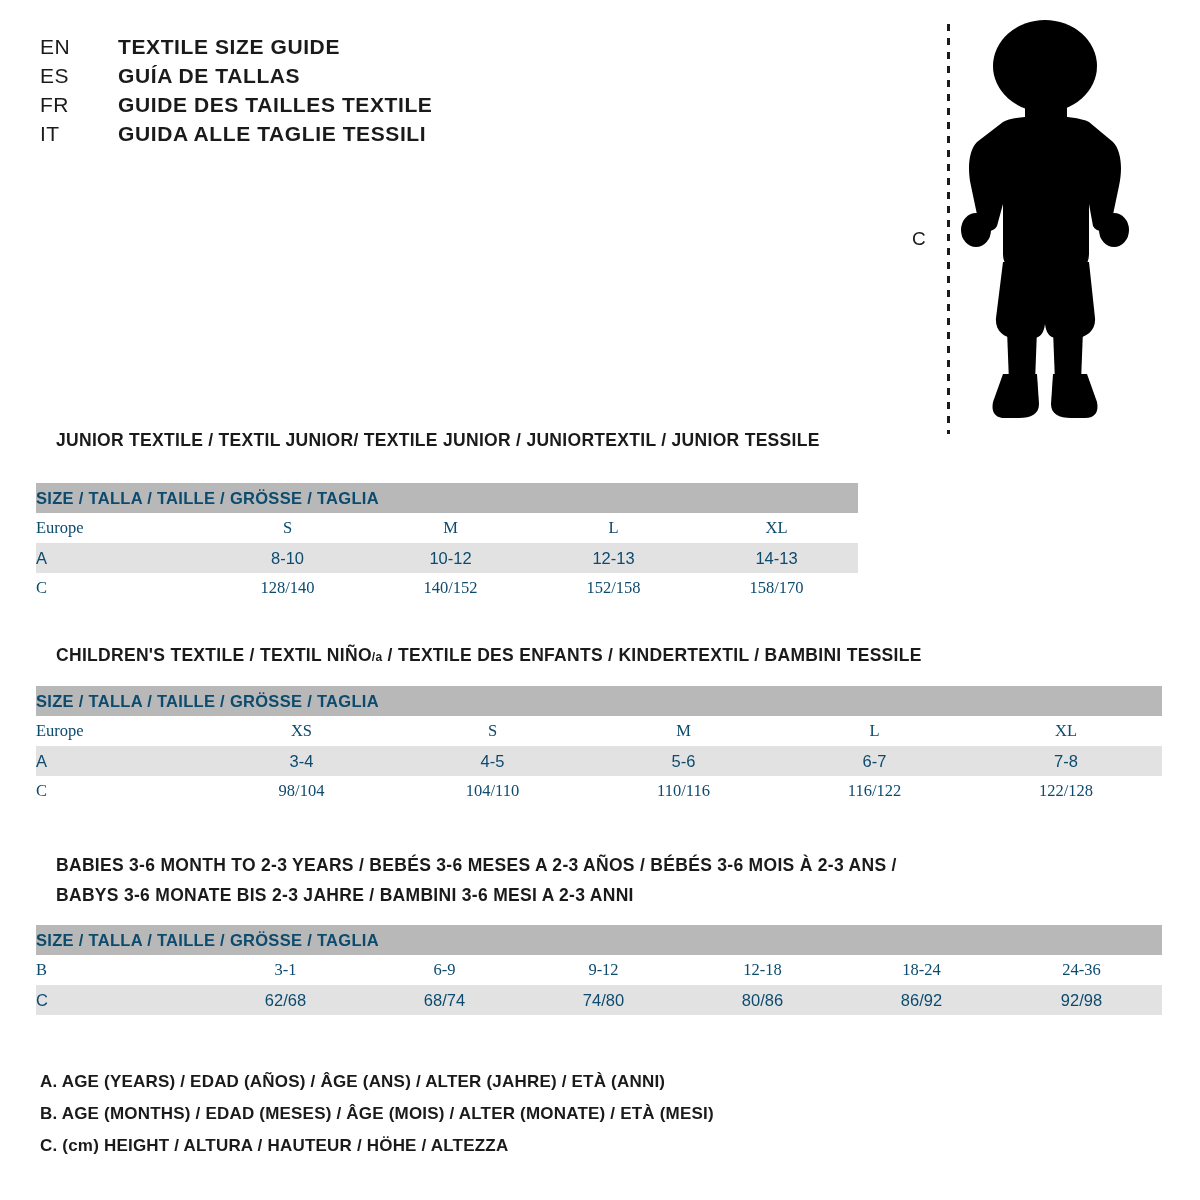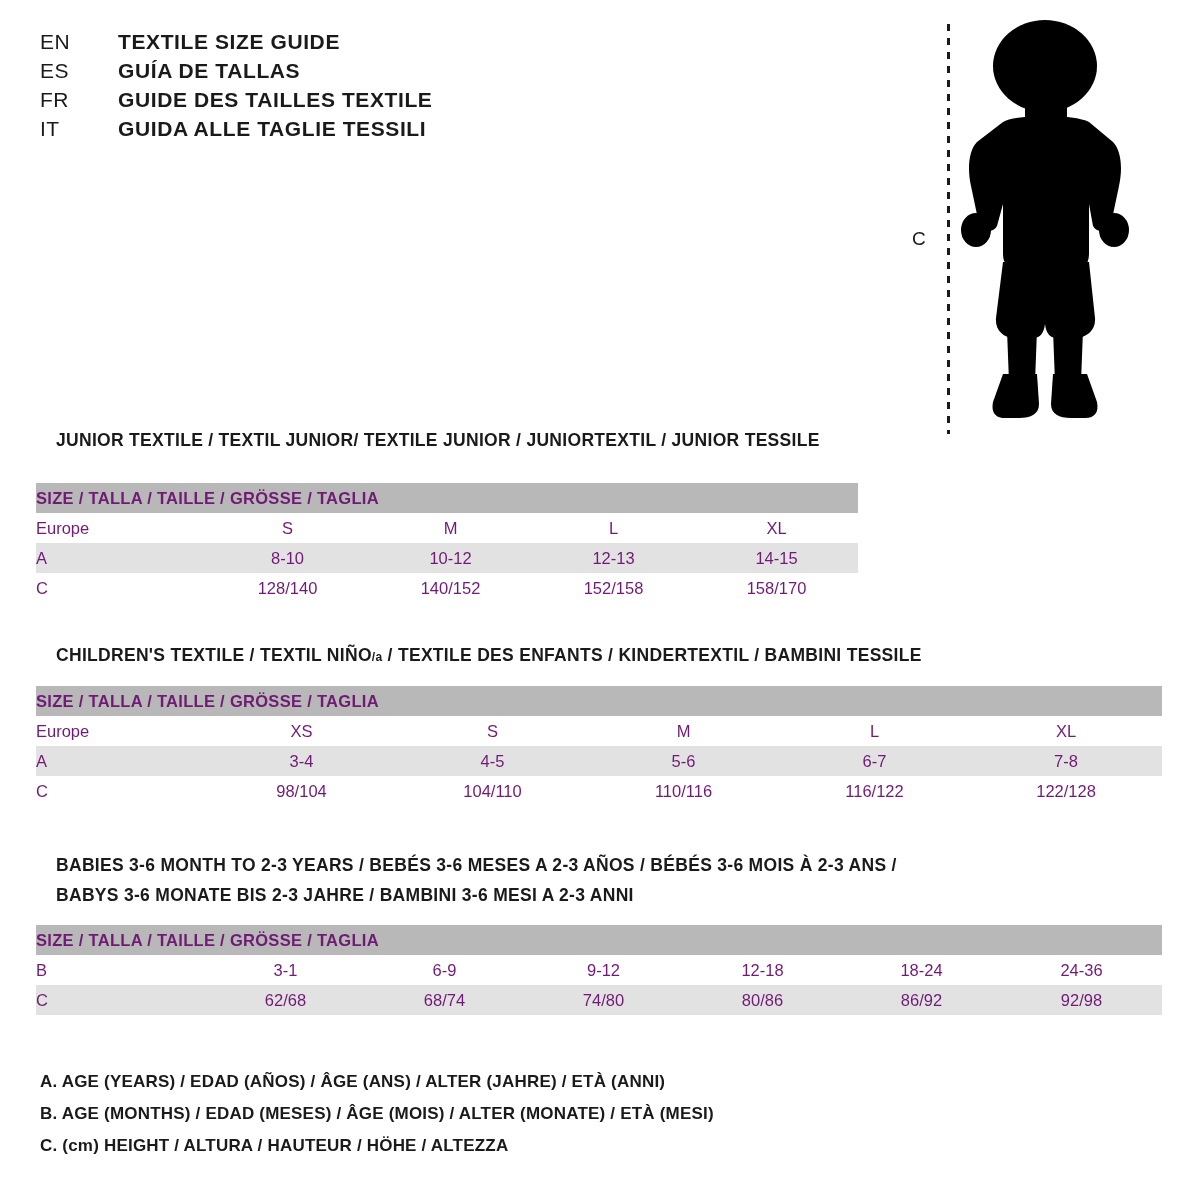--- a/index.html
+++ b/index.html
@@ -25,21 +25,21 @@
 
   
   .lang-block {
     position: absolute;
     left: 40px;
     top: 30px;
     width: 620px;
   }
   .lang-row {
     display: flex;
-    align-items: flex-start;
+    align-items: flex-end;
     height: 29px;
   }
   .lang-code {
     width: 78px;
     font-size: 21px;
     letter-spacing: 0.5px;
     font-weight: 400;
     color: #1a1a1a;
   }
   .lang-title {
@@ -96,38 +96,38 @@
     font-size: 12px;
     text-transform: lowercase;
   }
 
   
   table.size-table {
     position: absolute;
     border-collapse: collapse;
     table-layout: fixed;
     font-size: 16.5px;
-    color: #701a75;
+    color: #0c4a6e;
   }
   table.size-table td {
     padding: 0;
     height: 30px;
     vertical-align: middle;
     white-space: nowrap;
   }
   .row-head td {
     background: #b8b8b8;
     font-weight: 700;
     letter-spacing: 0.3px;
     text-transform: uppercase;
     font-size: 16.5px;
     padding-left: 6px;
   }
   .row-mid   td { background: #e2e2e2; }
-  .row-white td { background: #ffffff; }
+  .row-white td { background: #ffffff; font-family: Liberation Serif, serif; }
   .cell-label { padding-left: 6px; text-align: left; }
   .cell-val { text-align: center; }
 
   
   .notes {
     position: absolute;
     left: 40px;
     top: 1066px;
     width: 1000px;
   }
@@ -241,21 +241,21 @@
         <td class="cell-val">S</td>
         <td class="cell-val">M</td>
         <td class="cell-val">L</td>
         <td class="cell-val">XL</td>
       </tr>
       <tr class="row-mid">
         <td class="cell-label">A</td>
         <td class="cell-val">8-10</td>
         <td class="cell-val">10-12</td>
         <td class="cell-val">12-13</td>
-        <td class="cell-val">14-15</td>
+        <td class="cell-val">14-13</td>
       </tr>
       <tr class="row-white">
         <td class="cell-label">C</td>
         <td class="cell-val">128/140</td>
         <td class="cell-val">140/152</td>
         <td class="cell-val">152/158</td>
         <td class="cell-val">158/170</td>
       </tr>
     </tbody>
   </table>

